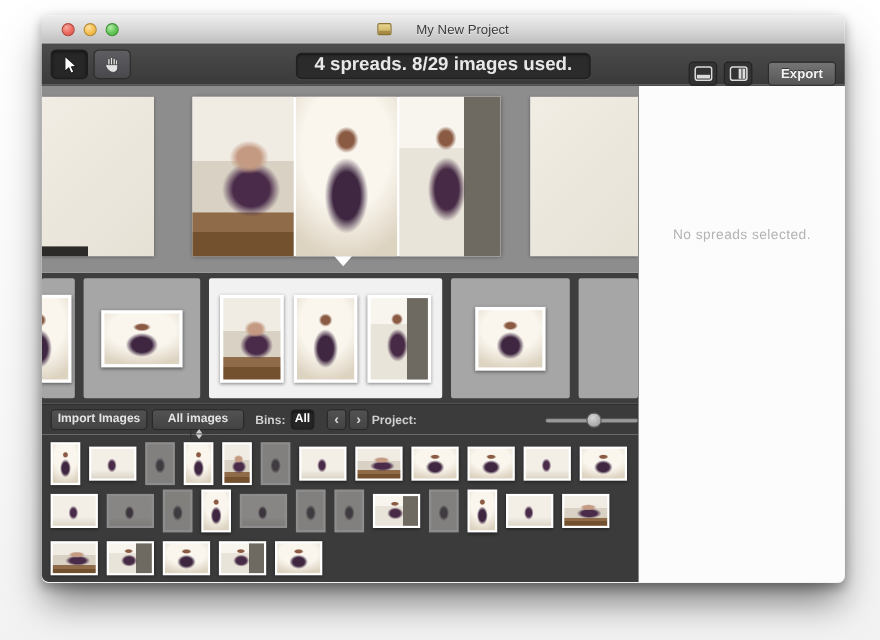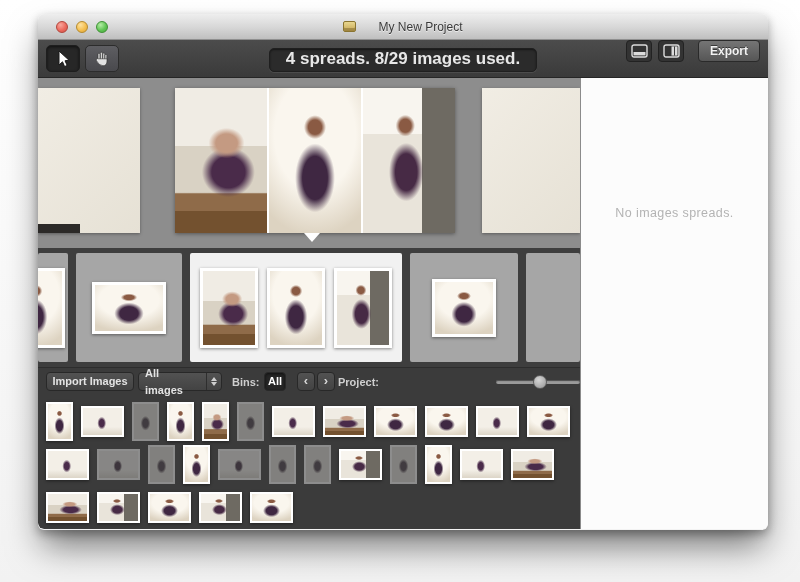--- a/index.html
+++ b/index.html
@@ -27,21 +27,21 @@
   
   .toolbar { position:relative; height:38px; background:linear-gradient(180deg,#4c4c4c 0%,#3a3a3a 100%);
              border-bottom:1px solid #262626; display:flex; align-items:center; padding:0 8px; }
   .tool-btn { width:34px; height:27px; border-radius:5px; display:flex; align-items:center; justify-content:center; }
   .tool-btn.selected { background:#272727; border:1px solid #1e1e1e; box-shadow:inset 0 1px 3px rgba(0,0,0,.6); }
   .tool-btn.plain { background:linear-gradient(180deg,#5e5e62 0%,#49494d 100%); border:1px solid #2c2c2c; margin-left:5px; }
   .status-pill { position:absolute; left:50%; top:8px; transform:translateX(-50%); width:268px; height:24px;
                  background:#2b2b2b; border:1px solid #1f1f1f; border-radius:5px;
                  box-shadow:inset 0 1px 2px rgba(0,0,0,.5), 0 1px 0 rgba(255,255,255,.08);
                  color:#e8e8e8; font-size:17px; font-weight:bold; text-align:center; line-height:20px; }
-  .toolbar-right { position:absolute; right:8px; top:0; display:flex; align-items:flex-start; gap:6px; }
+  .toolbar-right { position:absolute; right:8px; top:16px; display:flex; align-items:flex-start; gap:6px; }
   .view-btn { width:26px; height:22px; border-radius:4px; background:#333; border:1px solid #222;
               display:flex; align-items:center; justify-content:center; }
   .export-btn { width:62px; height:22px; margin-left:8px; border-radius:4px;
                 background:linear-gradient(180deg,#757575 0%,#565656 100%); border:1px solid #2a2a2a;
                 color:#f2f2f2; font-size:12px; font-weight:bold; text-align:center; line-height:20px;
                 text-shadow:0 -1px 0 rgba(0,0,0,.5); }
 
   
   .content { display:flex; height:451px; }
   .main-col { width:542px; display:flex; flex-direction:column; border-radius:0 0 0 6px; overflow:hidden; }
@@ -80,21 +80,21 @@
             border:1px solid #282828; color:#e3e3e3; font-weight:bold; line-height:17px; text-align:center; }
   .import-btn { position:absolute; left:8px; top:4px; width:88px; }
   .dropdown { position:absolute; top:4px; height:19px; border-radius:4px;
               background:linear-gradient(180deg,#525252 0%,#434343 100%); border:1px solid #282828;
               color:#e3e3e3; font-weight:bold; display:flex; align-items:center; }
   .dropdown .dd-label { padding:0 6px; flex:1; line-height:17px; }
   .dd-stepper { width:15px; height:100%; border-left:1px solid #2e2e2e; display:flex; flex-direction:column;
                 align-items:center; justify-content:center; gap:1px; }
   .arr-up   { width:0; height:0; border-left:3px solid transparent; border-right:3px solid transparent; border-bottom:4px solid #cfcfcf; }
   .arr-down { width:0; height:0; border-left:3px solid transparent; border-right:3px solid transparent; border-top:4px solid #cfcfcf; }
-  .images-dd { left:100px; width:84px; }
+  .images-dd { left:100px; width:84px;flex-direction:column; }
   .sort-dd   { left:330px; width:120px; }
   .bb-label { position:absolute; top:8px; color:#cfcfcf; font-weight:bold; }
   .bins-label { left:194px; }
   .filter-label { left:300px; }
   .bins-all { position:absolute; left:226px; top:4px; width:22px; background:#262626;
               box-shadow:inset 0 1px 3px rgba(0,0,0,.6); color:#fff;text-align:center; }
   .nav-btn { position:absolute; top:4px; width:18px; color:#d8d8d8; font-size:13px; line-height:16px; }
   .nav-prev { left:259px; } .nav-next { left:279px; }
   .slider { position:absolute; left:458px; top:12px; width:84px; height:4px; border-radius:2px;
             background:#9a9a9a; box-shadow:inset 0 1px 1px rgba(0,0,0,.5); }
@@ -356,18 +356,18 @@
                 <div class="thumb-img v-3"></div>
               </div>
               <div class="thumb-frame o-l">
                 <div class="thumb-img v-2"></div>
               </div>
             </div>
           </div>
       </div>
 
       <div class="right-panel">
-        <div class="empty-msg">No images spreads.</div>
+        <div class="empty-msg">No spreads selected.</div>
       </div>
     </div>
 
   </div>
 </div>
 
 </body></html>

